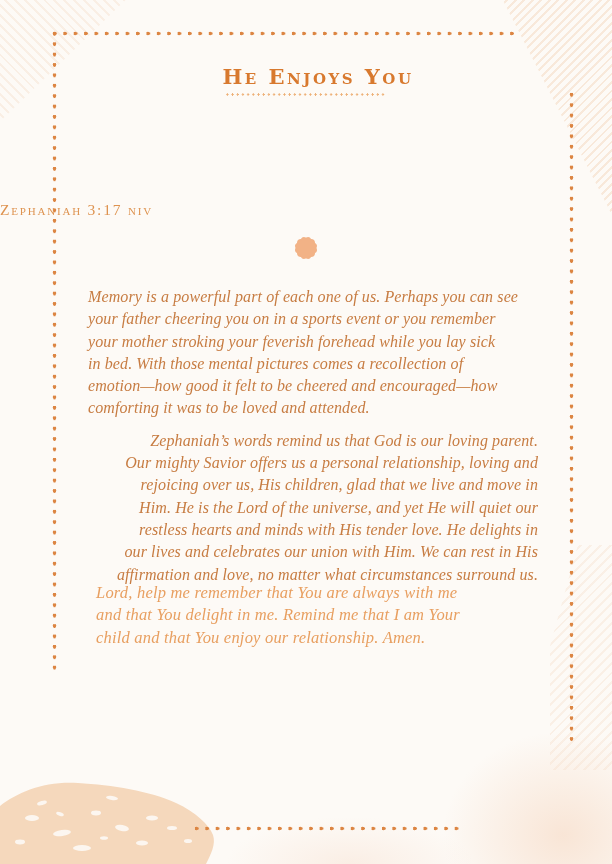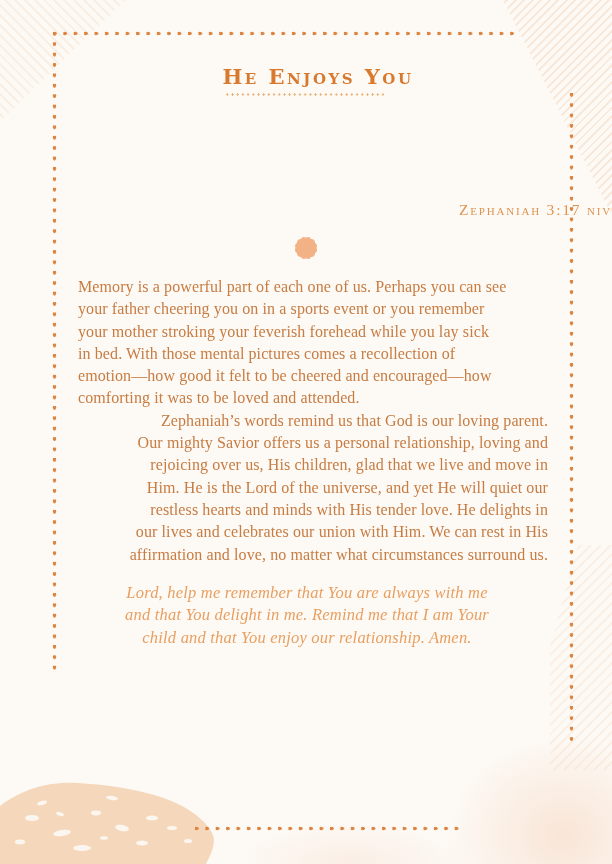--- a/index.html
+++ b/index.html
@@ -77,43 +77,43 @@
     background-size:5.2px 3px; background-repeat:repeat-x;
   }
   .quote {
     position:absolute; top:112px; left:96px; width:422px; margin:0;
     text-align:center; font-style:italic;
     font-size:16.5px; line-height:22px; letter-spacing:.2px;
     color:#E89F60;
   }
   .reference {
     position:absolute; top:201px; left:0; width:100%;
-    text-align:right; font-style:normal;
+    text-align:left; font-style:normal;
     font-variant:small-caps; letter-spacing:1.8px;
     font-size:15.5px; color:#DE9350;
   }
   .starburst { position:absolute; top:235px; left:50%; width:26px; height:26px;
     transform:translateX(-50%); }
   .starburst .sq {
     position:absolute; inset:4px; background:#F2B286; border-radius:4px;
   }
   .starburst .sq:nth-child(2) { transform:rotate(30deg); }
   .starburst .sq:nth-child(3) { transform:rotate(60deg); }
 
   .body-text {
     position:absolute; top:276px; left:78px; width:470px;
     font-size:16px; line-height:22.3px; letter-spacing:.1px;
     color:#C77C42;
   }
-  .body-text p { margin:0; }
+  .body-text p { margin:10px;font-style:italic; }
   .body-text p.indent { text-indent:35px;text-align:right; }
 
   .prayer {
     position:absolute; top:582px; left:96px; width:422px; margin:0;
-    text-align:center; font-style:italic;
+    font-style:italic;
     font-size:16.5px; line-height:22.3px; letter-spacing:.2px;
     color:#E89F60;
   }
 </style>
 </head>
 <body>
 
 <div class="page">
 
   <div class="wash wash-tl"></div>

